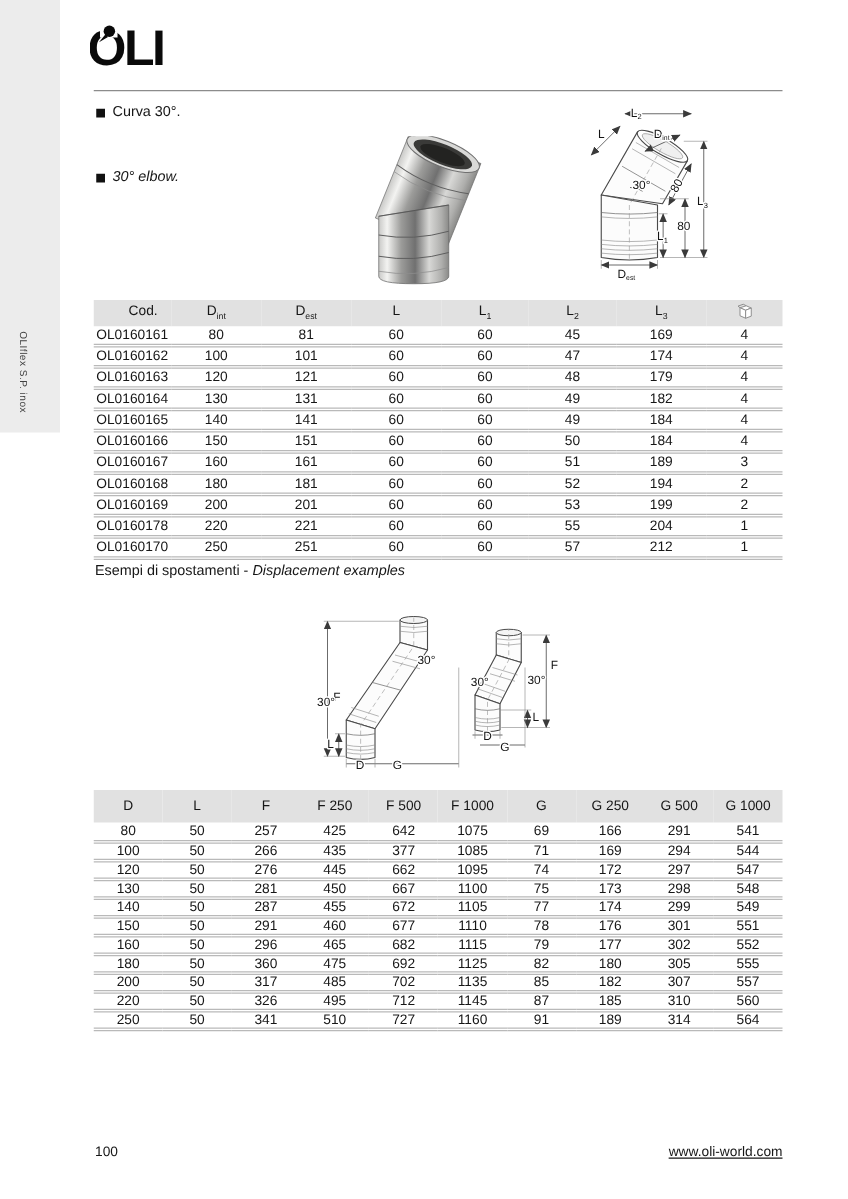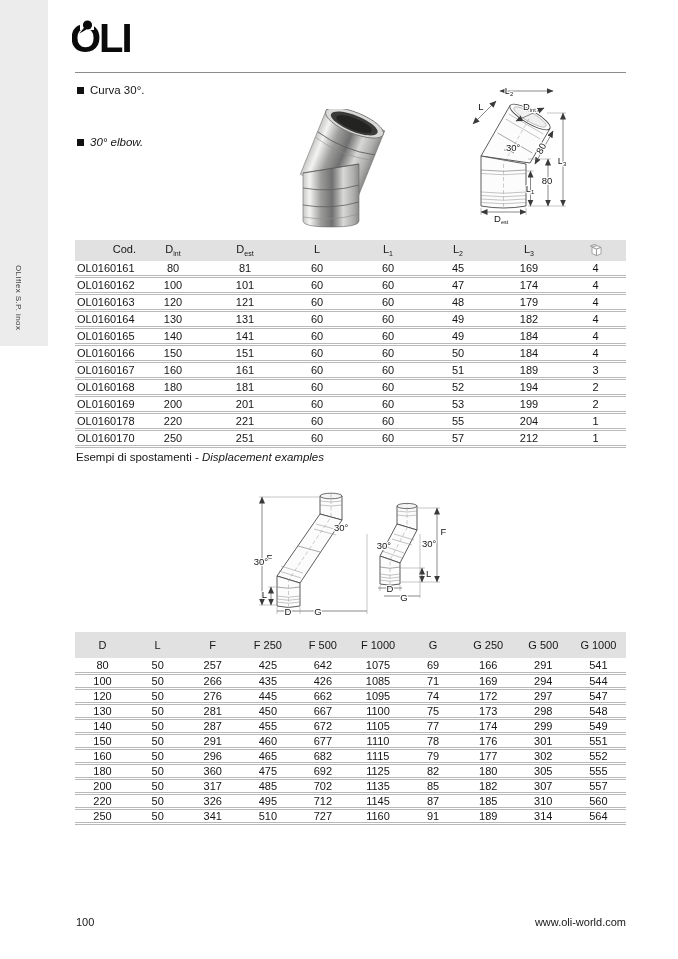--- a/index.html
+++ b/index.html
@@ -35,31 +35,31 @@
   .diagram .pipe{fill:#fcfcfc;stroke:#4a4a4a;stroke-width:.9;stroke-linejoin:round;}
   .diagram .seam{stroke:#6f6f6f;stroke-width:.6;fill:none;}
   .diagram .axis{stroke:#999;stroke-width:.5;fill:none;stroke-dasharray:4 2.5;}
 
   table{border-collapse:collapse;table-layout:fixed;position:absolute;left:75px;width:551px;font-size:11px;}
   th{background:var(--table-header-bg);font-weight:normal;vertical-align:middle;}
   td{vertical-align:middle;}
   sub{font-size:7px;}
   #table1{top:240px;}
   #table1 th{height:21px;text-align:center;}
-  #table1 th.cod{text-align:right;padding-left:18px;}
+  #table1 th.cod{text-align:center;padding-left:18px;}
   #table1 td{height:13px;border-bottom:3px double var(--row-line);text-align:center;padding:1px 0;}
   #table1 td:first-child{text-align:left;padding-left:2px;}
   #table2{top:632px;}
   #table2 th{height:26px;text-align:center;}
   #table2 td{height:15px;border-bottom:3px double var(--row-line);text-align:center;padding:0;}
   .section-title{position:absolute;left:76px;top:451px;font-size:11.5px;}
   .section-title em{font-style:italic;margin-top:27px;}
   .disp-diagrams{position:absolute;left:232px;top:484px;}
   .page-number{position:absolute;left:76px;top:916px;font-size:11px;}
-  .website{position:absolute;left:75px;width:551px;top:916px;font-size:11px;text-align:right;}
+  .website{position:absolute;left:75px;width:551px;top:916px;font-size:11px;text-align:right;text-decoration:underline;}
 </style>
 </head>
 <body>
 
 <div class="sidebar">
   <div class="sidebar-label">OLIflex S.P. inox</div>
 </div>
 
 <div class="logo">
   <svg width="84" height="44" viewBox="0 0 84 44">
@@ -413,21 +413,21 @@
         <td>69</td>
         <td>166</td>
         <td>291</td>
         <td>541</td>
       </tr>
       <tr>
         <td>100</td>
         <td>50</td>
         <td>266</td>
         <td>435</td>
-        <td>426</td>
+        <td>377</td>
         <td>1085</td>
         <td>71</td>
         <td>169</td>
         <td>294</td>
         <td>544</td>
       </tr>
       <tr>
         <td>120</td>
         <td>50</td>
         <td>276</td>

